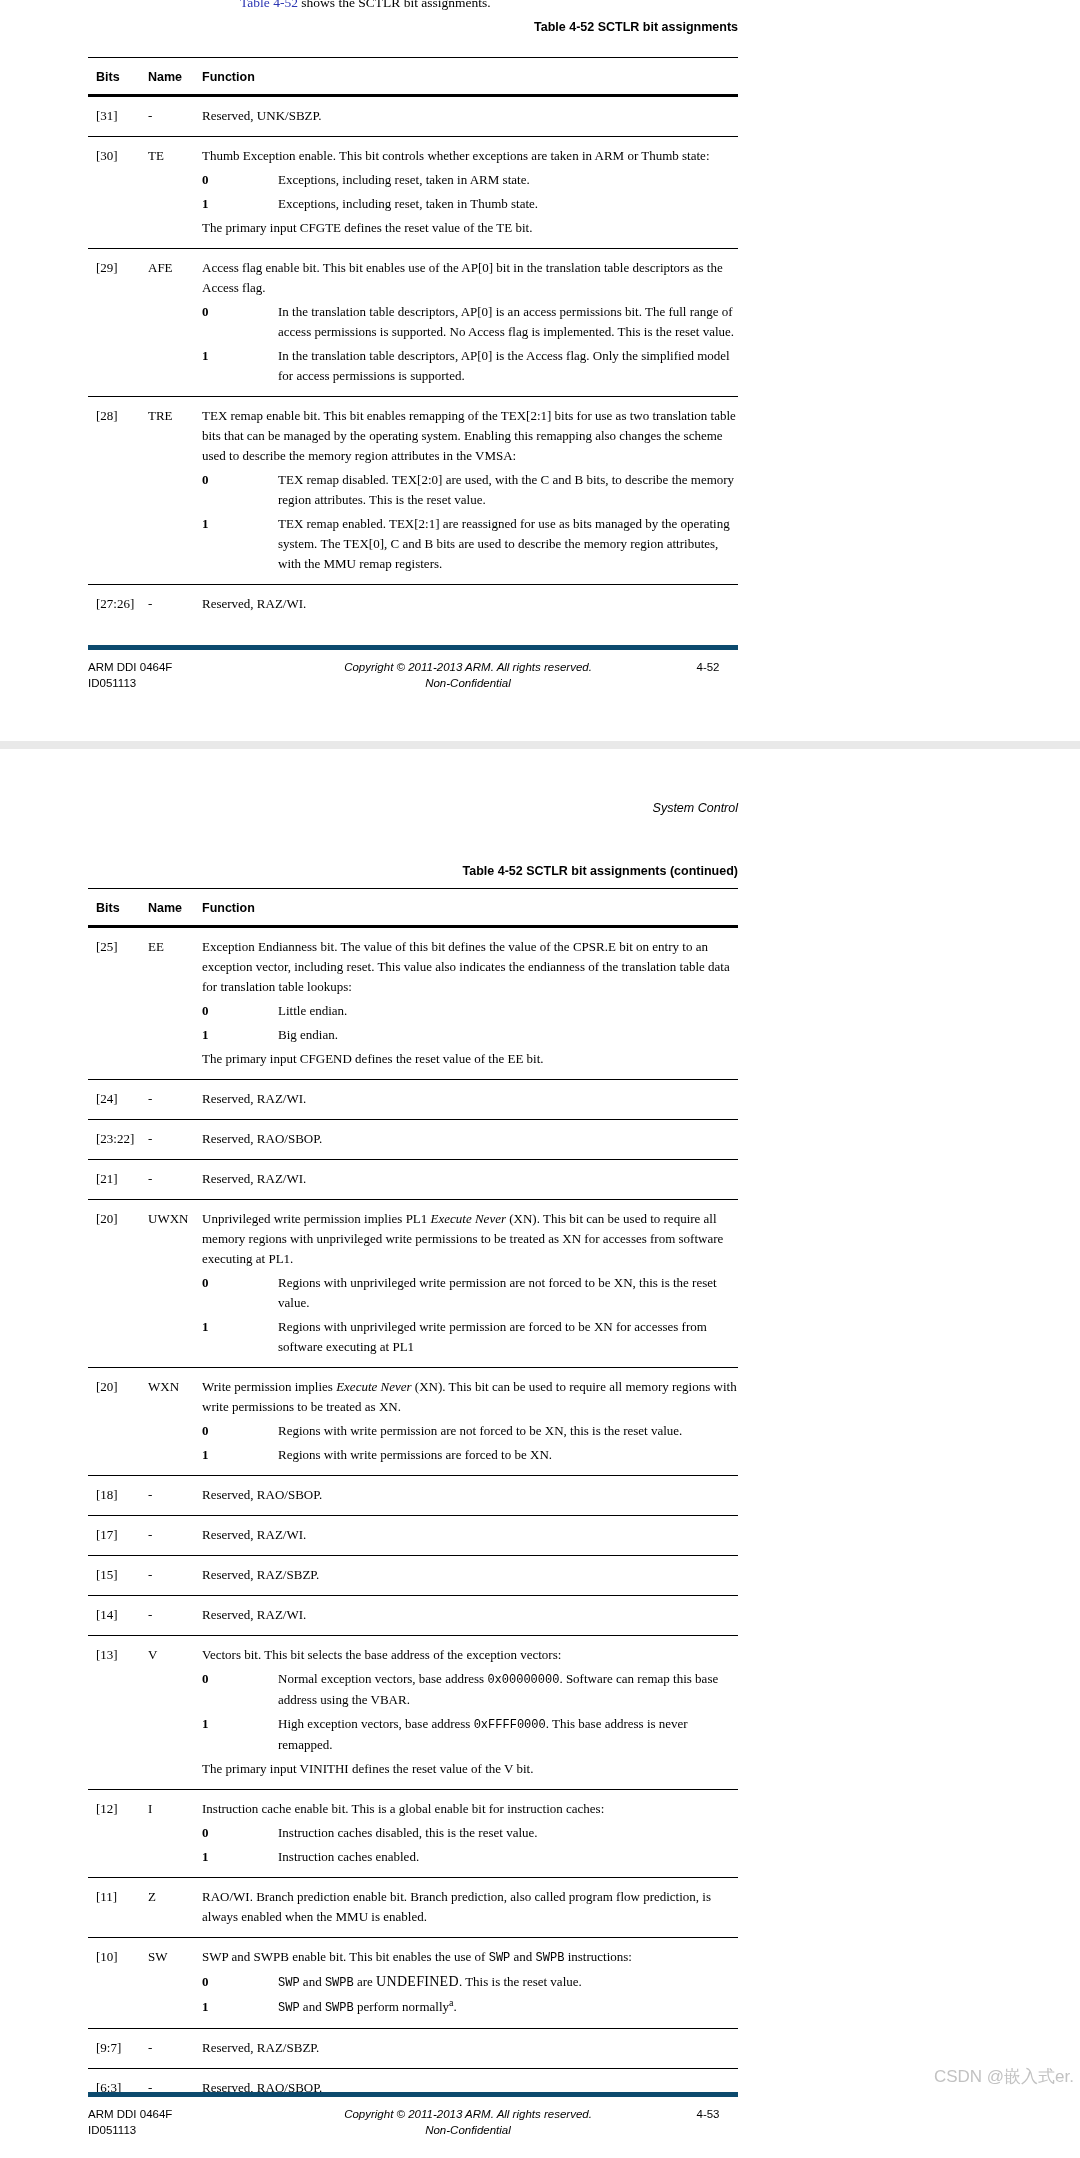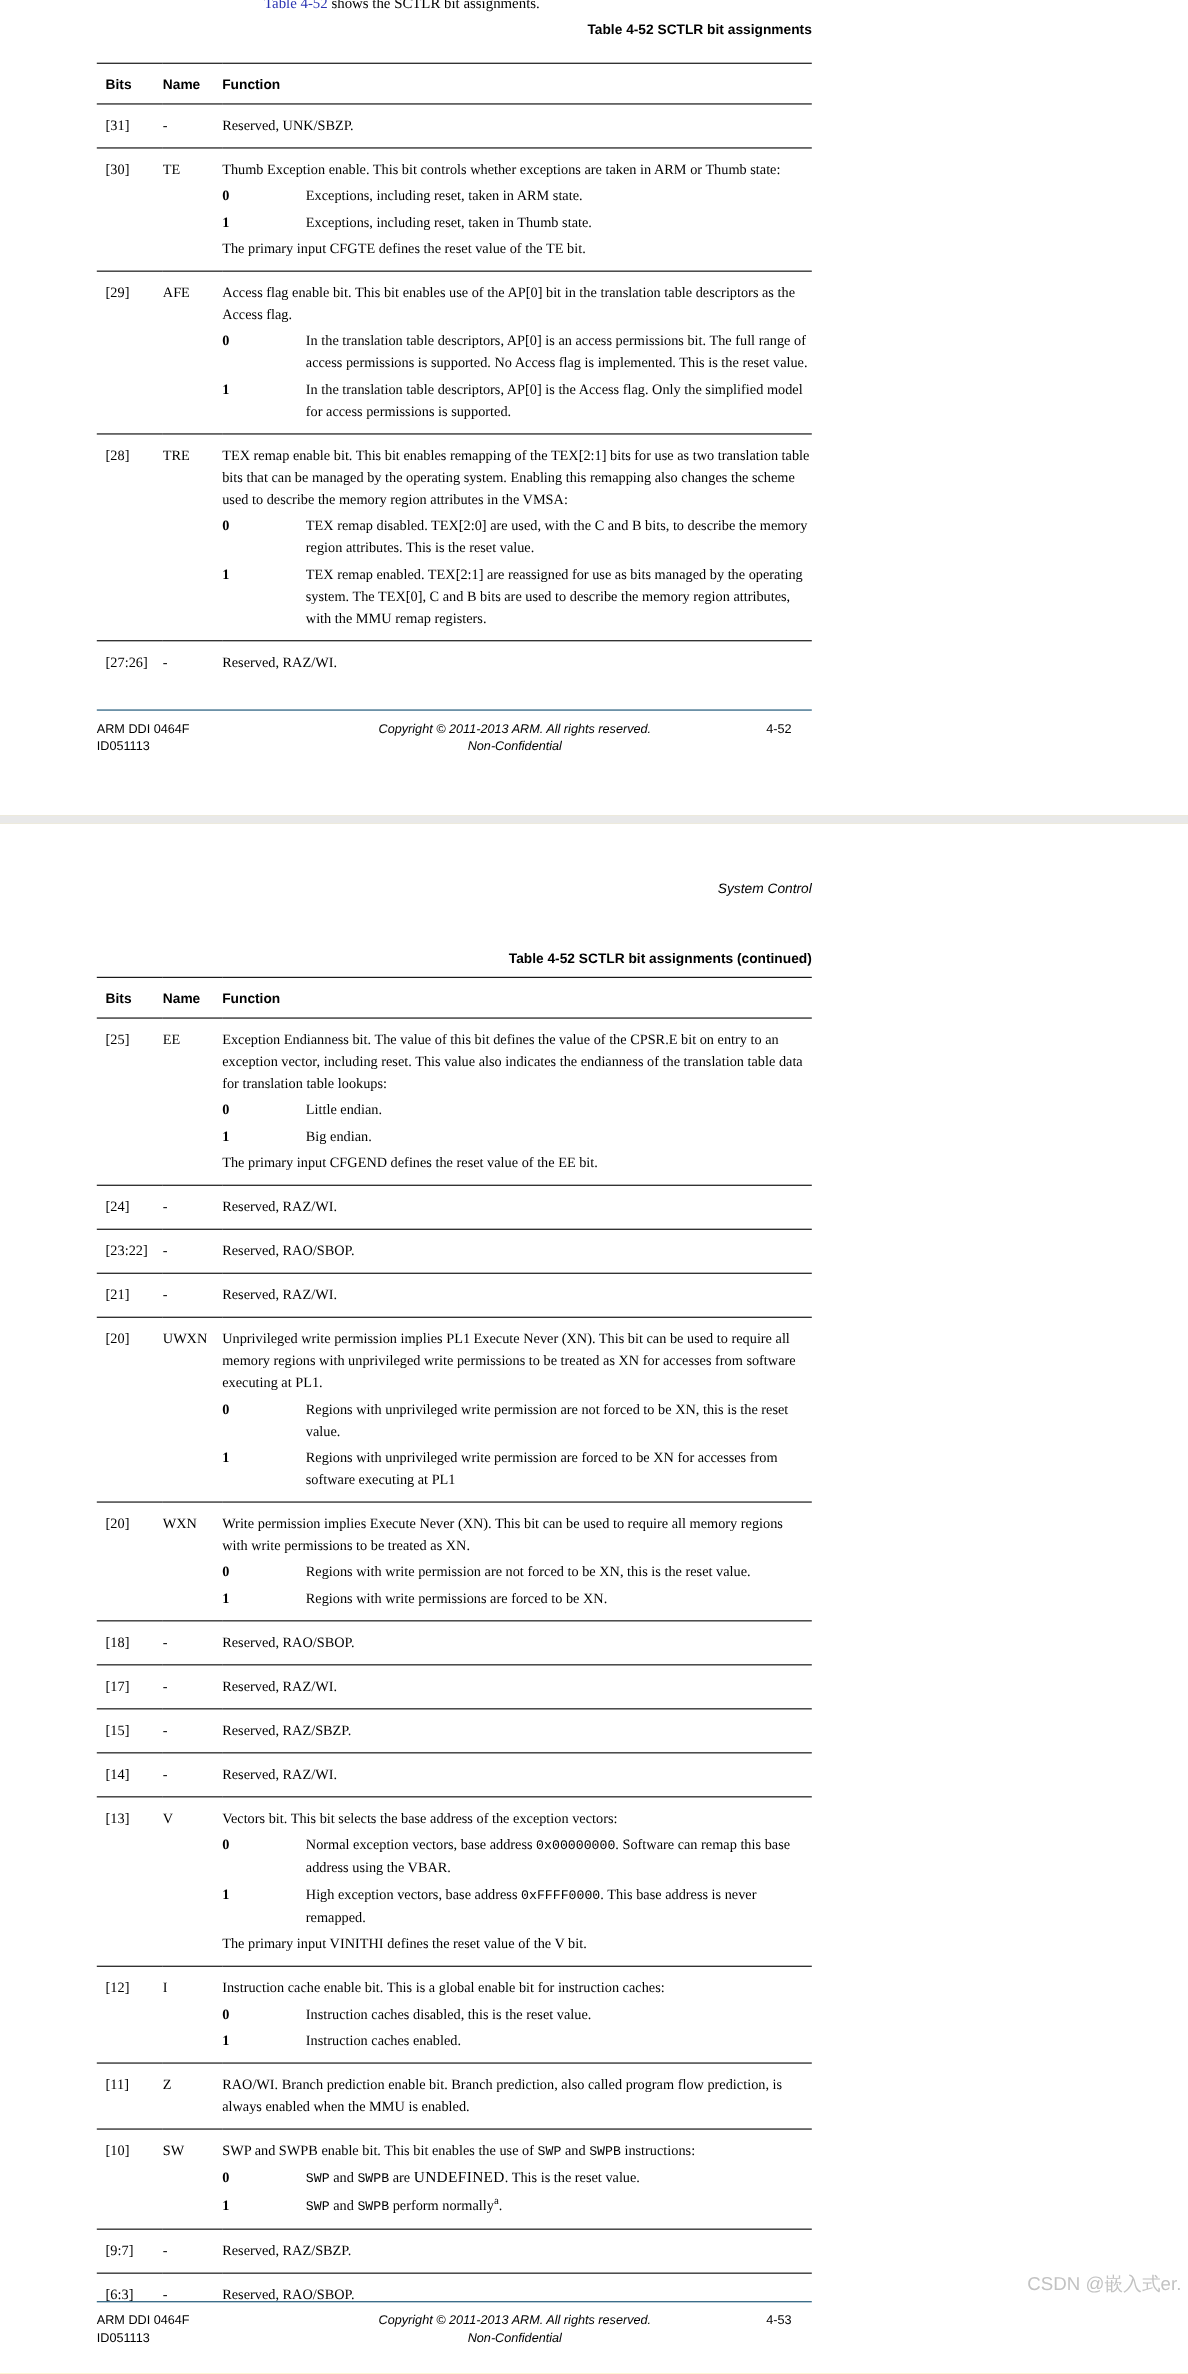--- a/index.html
+++ b/index.html
@@ -18,37 +18,37 @@
   .p2 .content { padding-top:51px; }
 
   .running-header { margin:0; text-align:right; font:italic 12.5px "Liberation Sans", sans-serif; line-height:16px; }
   .tbl-title { margin:0; text-align:right; font:bold 12.5px "Liberation Sans", sans-serif; line-height:16px; }
   .p1 .tbl-title { margin-bottom:22px; }
   .p2 .tbl-title { margin-top:47px; margin-bottom:9px; }
 
   table.bits-table { width:650px; border-collapse:collapse; table-layout:fixed; }
   table.bits-table col.c-bits { width:60px; }
   table.bits-table col.c-name { width:54px; }
-  thead th { text-align:left; font:bold 12.5px "Liberation Sans", sans-serif; padding:12px 0 10px; border-top:1px solid #000; border-bottom:1px solid #000000; }
+  thead th { text-align:left; font:bold 12.5px "Liberation Sans", sans-serif; padding:12px 0 10px; border-top:1px solid #000; border-bottom:3px solid #000000; }
   thead th.h-bits { padding-left:8px; }
   tbody td { vertical-align:top; font-size:13px; line-height:20px; padding:9px 0 10px; border-bottom:1px solid #000; }
   tbody tr:last-child td { border-bottom:none; }
   td.bits-cell { padding-left:8px; }
   .func-para { margin:0; }
   .func-para + .func-para, .val-row + .func-para, .func-para + .val-row, .val-row + .val-row { margin-top:4px; }
   .val-row { display:flex; }
   .val-term { width:76px; flex:0 0 76px; font-weight:bold; }
   .val-desc { flex:1; }
   .s-b { font-weight:normal; }
-  .s-i { }
+  .s-i { font-style:italic; }
   .s-m { font-family:"Liberation Mono", monospace; font-size:12px; }
   .s-sc { font-size:14px; letter-spacing:.3px; }
   .s-sup { vertical-align:super; font-size:10px; line-height:0; }
 
-  .footer { position:absolute; left:88px; width:650px; border-top:1px solid #0c4a6e; padding-top:9px; display:flex; font:11.5px "Liberation Sans", sans-serif; line-height:16px; }
+  .footer { position:absolute; left:88px; width:650px; border-top:5px solid #0c4a6e; padding-top:9px; display:flex; font:11.5px "Liberation Sans", sans-serif; line-height:16px; }
   .p1 .footer { top:645px; }
   .p2 .footer { top:1343px; }
   .f-left { width:170px; }
   .f-center { flex:1; text-align:center; font-style:italic; }
   .f-right { width:60px; text-align:center; }
 
   .watermark { position:absolute; top:1316px; right:6px; font:17px "Liberation Sans", sans-serif; color:#c2c2c2; white-space:nowrap; }
 </style>
 </head>
 <body>

